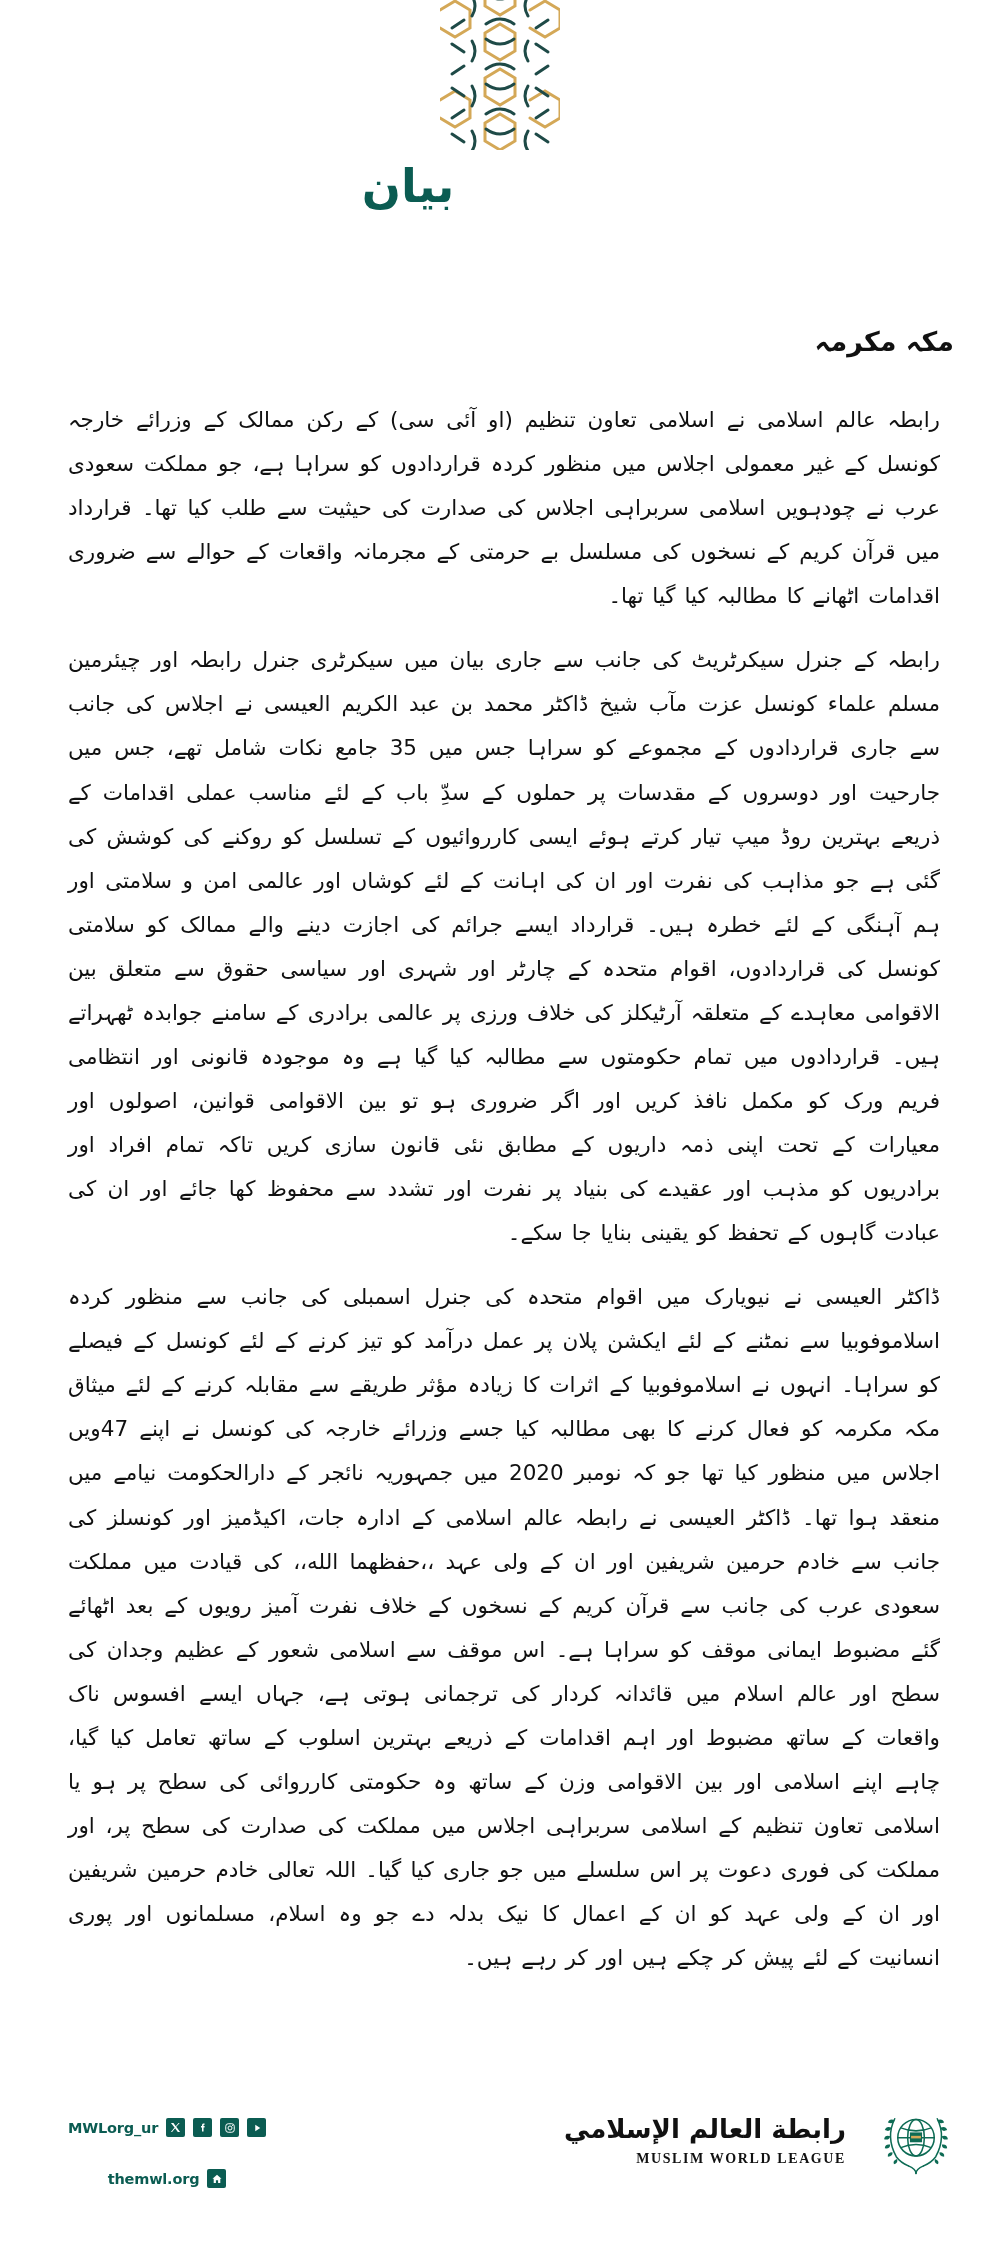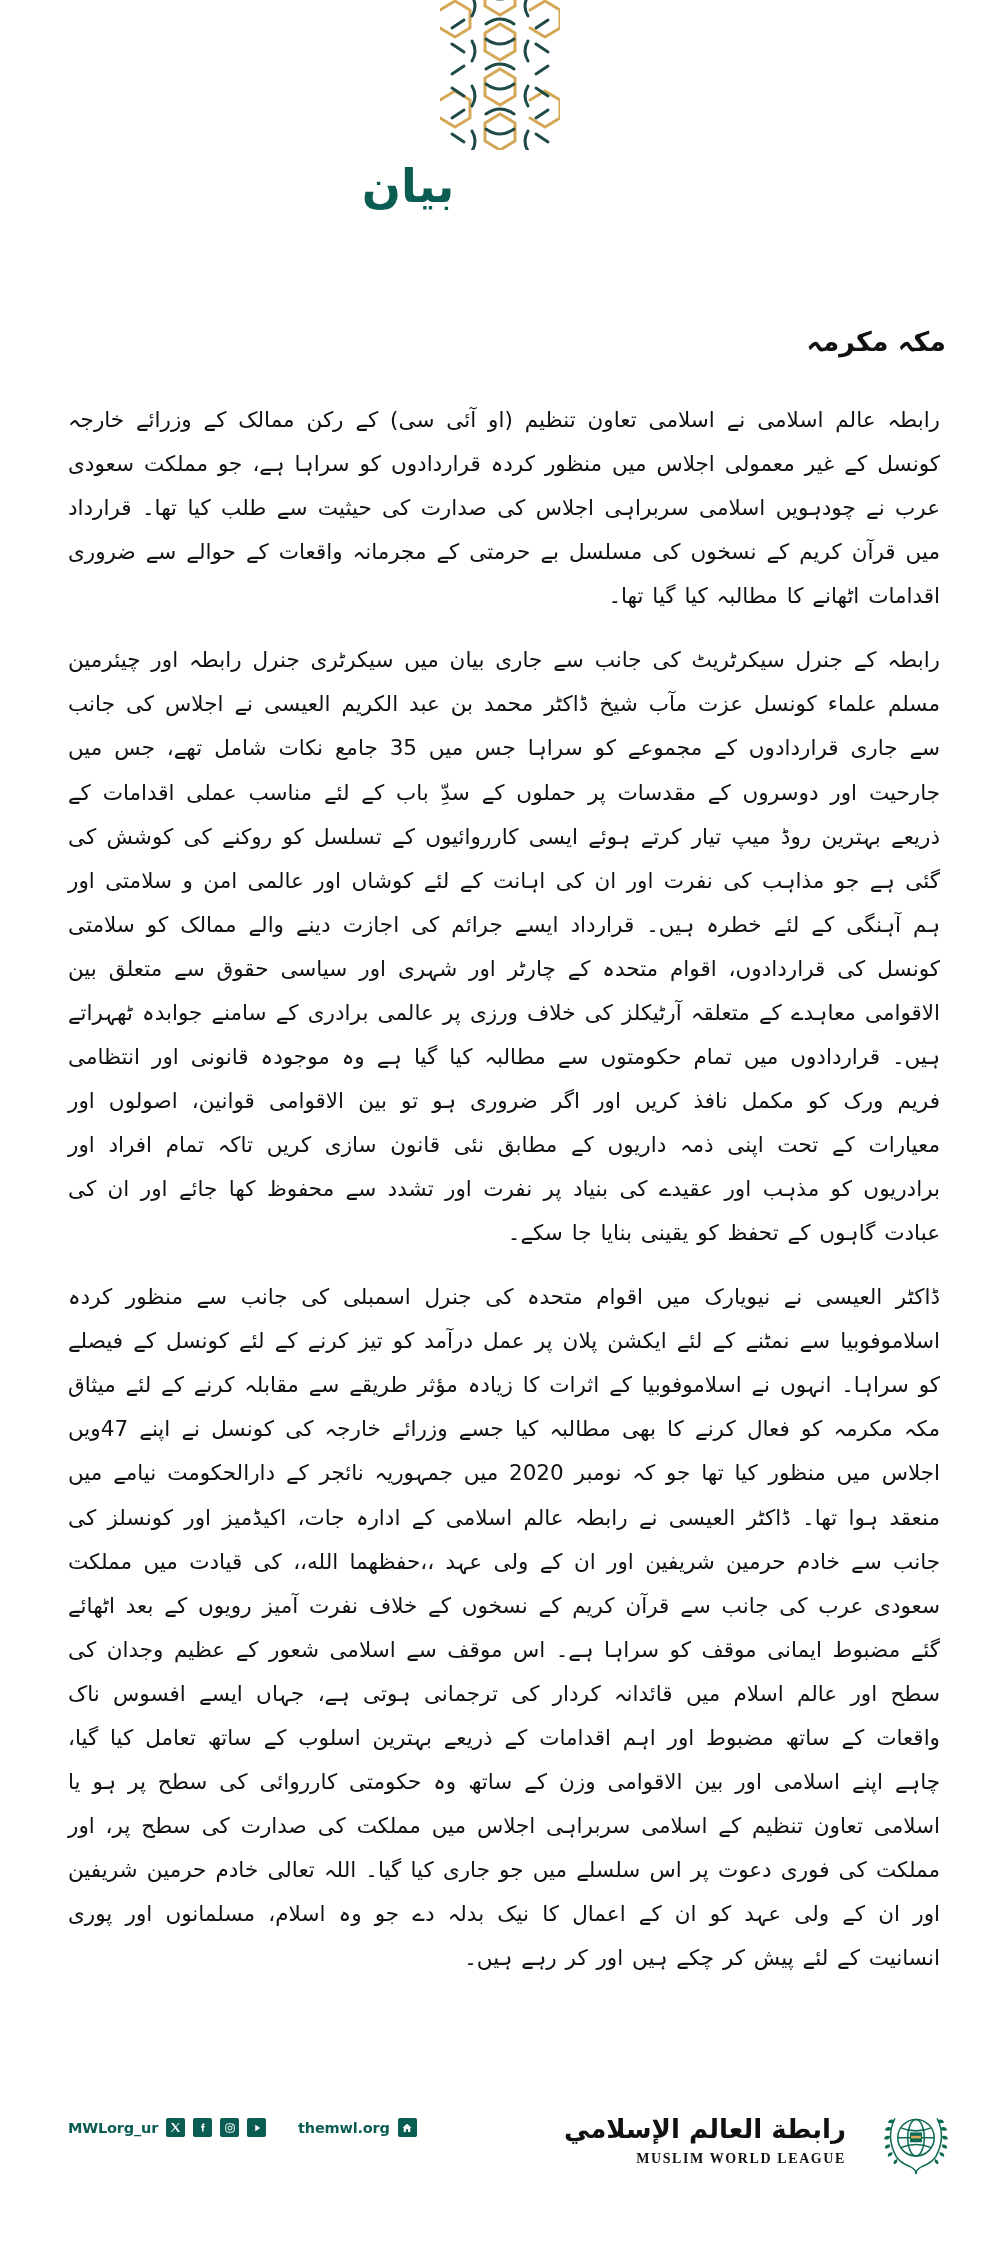--- a/index.html
+++ b/index.html
@@ -49,21 +49,21 @@
     color: #0b5c52;
     line-height: 1.25;
     letter-spacing: 0;
     direction: rtl;
   }
 
   
   .dateline {
     position: absolute;
     top: 322px;
-    right: 54px;
+    right: 46px;
     width: 880px;
     text-align: right;
     direction: rtl;
     font-size: 27px;
     font-weight: 600;
     color: #111111;
     line-height: 1.5;
   }
 
   
@@ -97,20 +97,21 @@
     height: 90px;
     direction: ltr;
   }
   .footer-left {
     position: absolute;
     left: 68px;
     top: 10px;
     display: flex;
     align-items: center;
     gap: 32px;
+    flex-direction: column;
   }
   .social-group {
     display: flex;
     align-items: center;
     gap: 8px;
   }
   .handle {
     font-family: "DejaVu Sans", "Liberation Sans", sans-serif;
     font-size: 14.5px;
     font-weight: 600;

